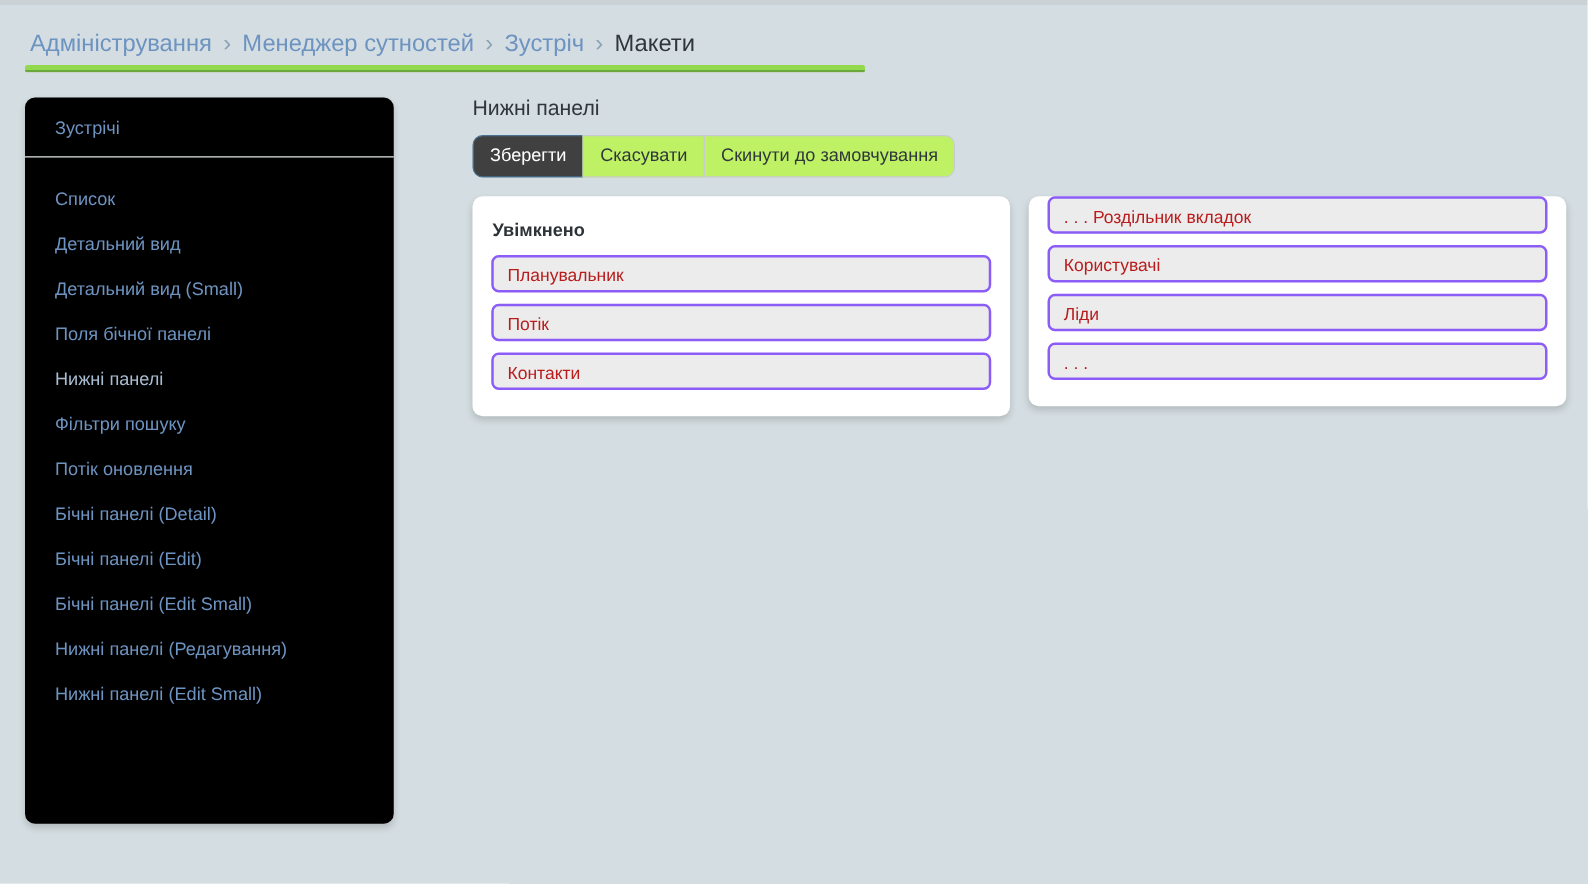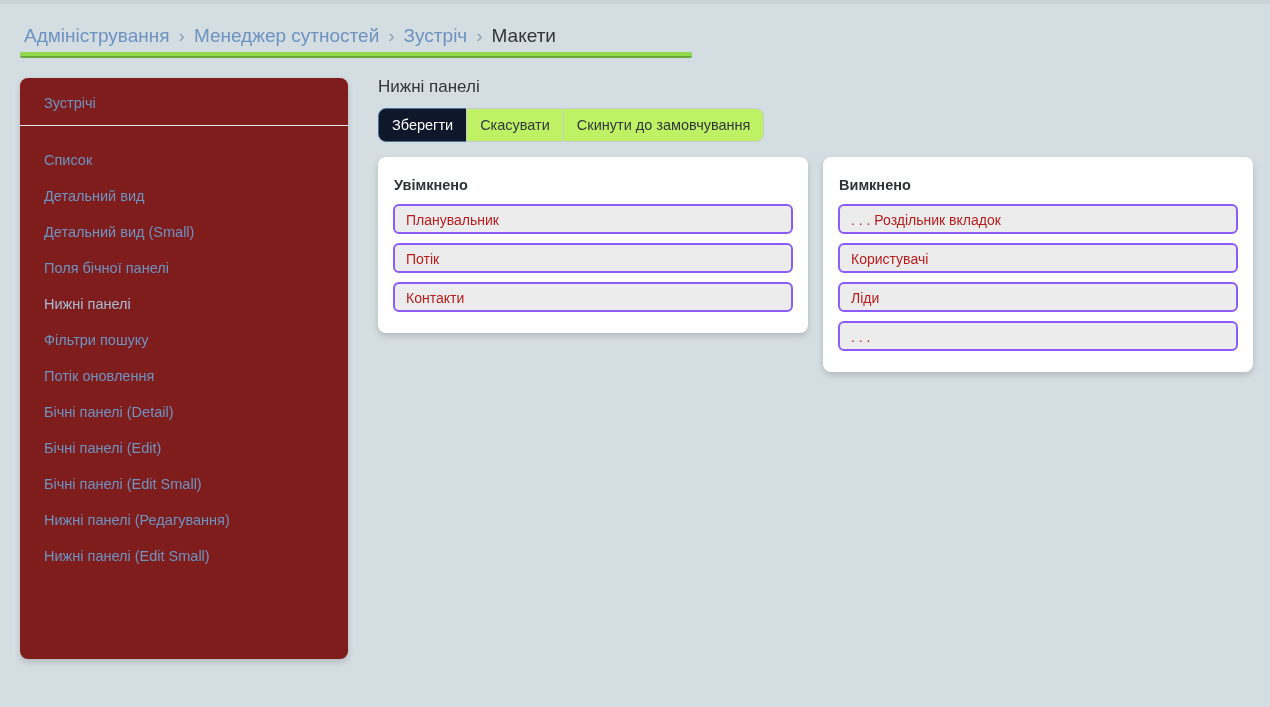--- a/index.html
+++ b/index.html
@@ -32,22 +32,22 @@
     background: #92d94d;
     border-bottom: 2px solid #6aa83c;
     border-radius: 2px;
   }
   .hl-breadcrumb { left: 20px; top: 52px; width: 672px; }
   .hl-sidebar    { left: 45px; top: 350px; width: 92px; }
   .hl-contacts   { left: 389px; top: 307px; width: 85px; }
   
   .sidebar {
     position: absolute; left: 20px; top: 78px;
-    width: 328px; height: 581px;
-    background: #7f1d1d; border-radius: 8px;
+    width: 295px; height: 581px;
+    background: #000000; border-radius: 8px;
     box-shadow: 0 3px 6px rgba(0,0,0,0.16);
     box-sizing: border-box;
   }
   .sidebar-header {
     height: 47px; line-height: 50px;
     padding-left: 24px;
     font-size: 14.5px; color: #6d93c1;
     border-bottom: 1px solid #e4e7e9;
   }
   .sidebar-list { padding-top: 16px; }
@@ -76,21 +76,21 @@
     font-family: "Liberation Sans", "DejaVu Sans", sans-serif;
     background: #bef264; color: #30373c;
     border: 1px solid #c8ccce;
     margin-left: -1px;
     cursor: pointer; box-sizing: border-box;
     white-space: nowrap;
   }
   .btn:first-child { margin-left: 0; border-radius: 8px 0 0 8px; }
   .btn:last-child { border-radius: 0 8px 8px 0; }
   .btn.primary {
-    background: #0f172a; border-color: #4b7295; color: #ffffff; text-align: right;
+    background: #404040; border-color: #4b7295; color: #ffffff; text-align: right;
   }
   
   .panel {
     position: absolute; top: 157px;
     width: 430px;
     background: #ffffff; border-radius: 8px;
     box-shadow: 0 3px 6px rgba(0,0,0,0.16);
     box-sizing: border-box;
     padding-bottom: 12px;
   }
@@ -153,19 +153,18 @@
   </div>
 
   <div class="panel enabled">
     <div class="panel-header">Увімкнено</div>
     <div class="drag-item">Планувальник</div>
     <div class="drag-item">Потік</div>
     <div class="drag-item">Контакти</div>
   </div>
 
   <div class="panel disabled">
-    <div class="panel-header">Вимкнено</div>
     <div class="drag-item">. . . Роздільник вкладок</div>
     <div class="drag-item">Користувачі</div>
     <div class="drag-item">Ліди</div>
     <div class="drag-item">. . .</div>
   </div>
 </div>
 
 </body></html>

